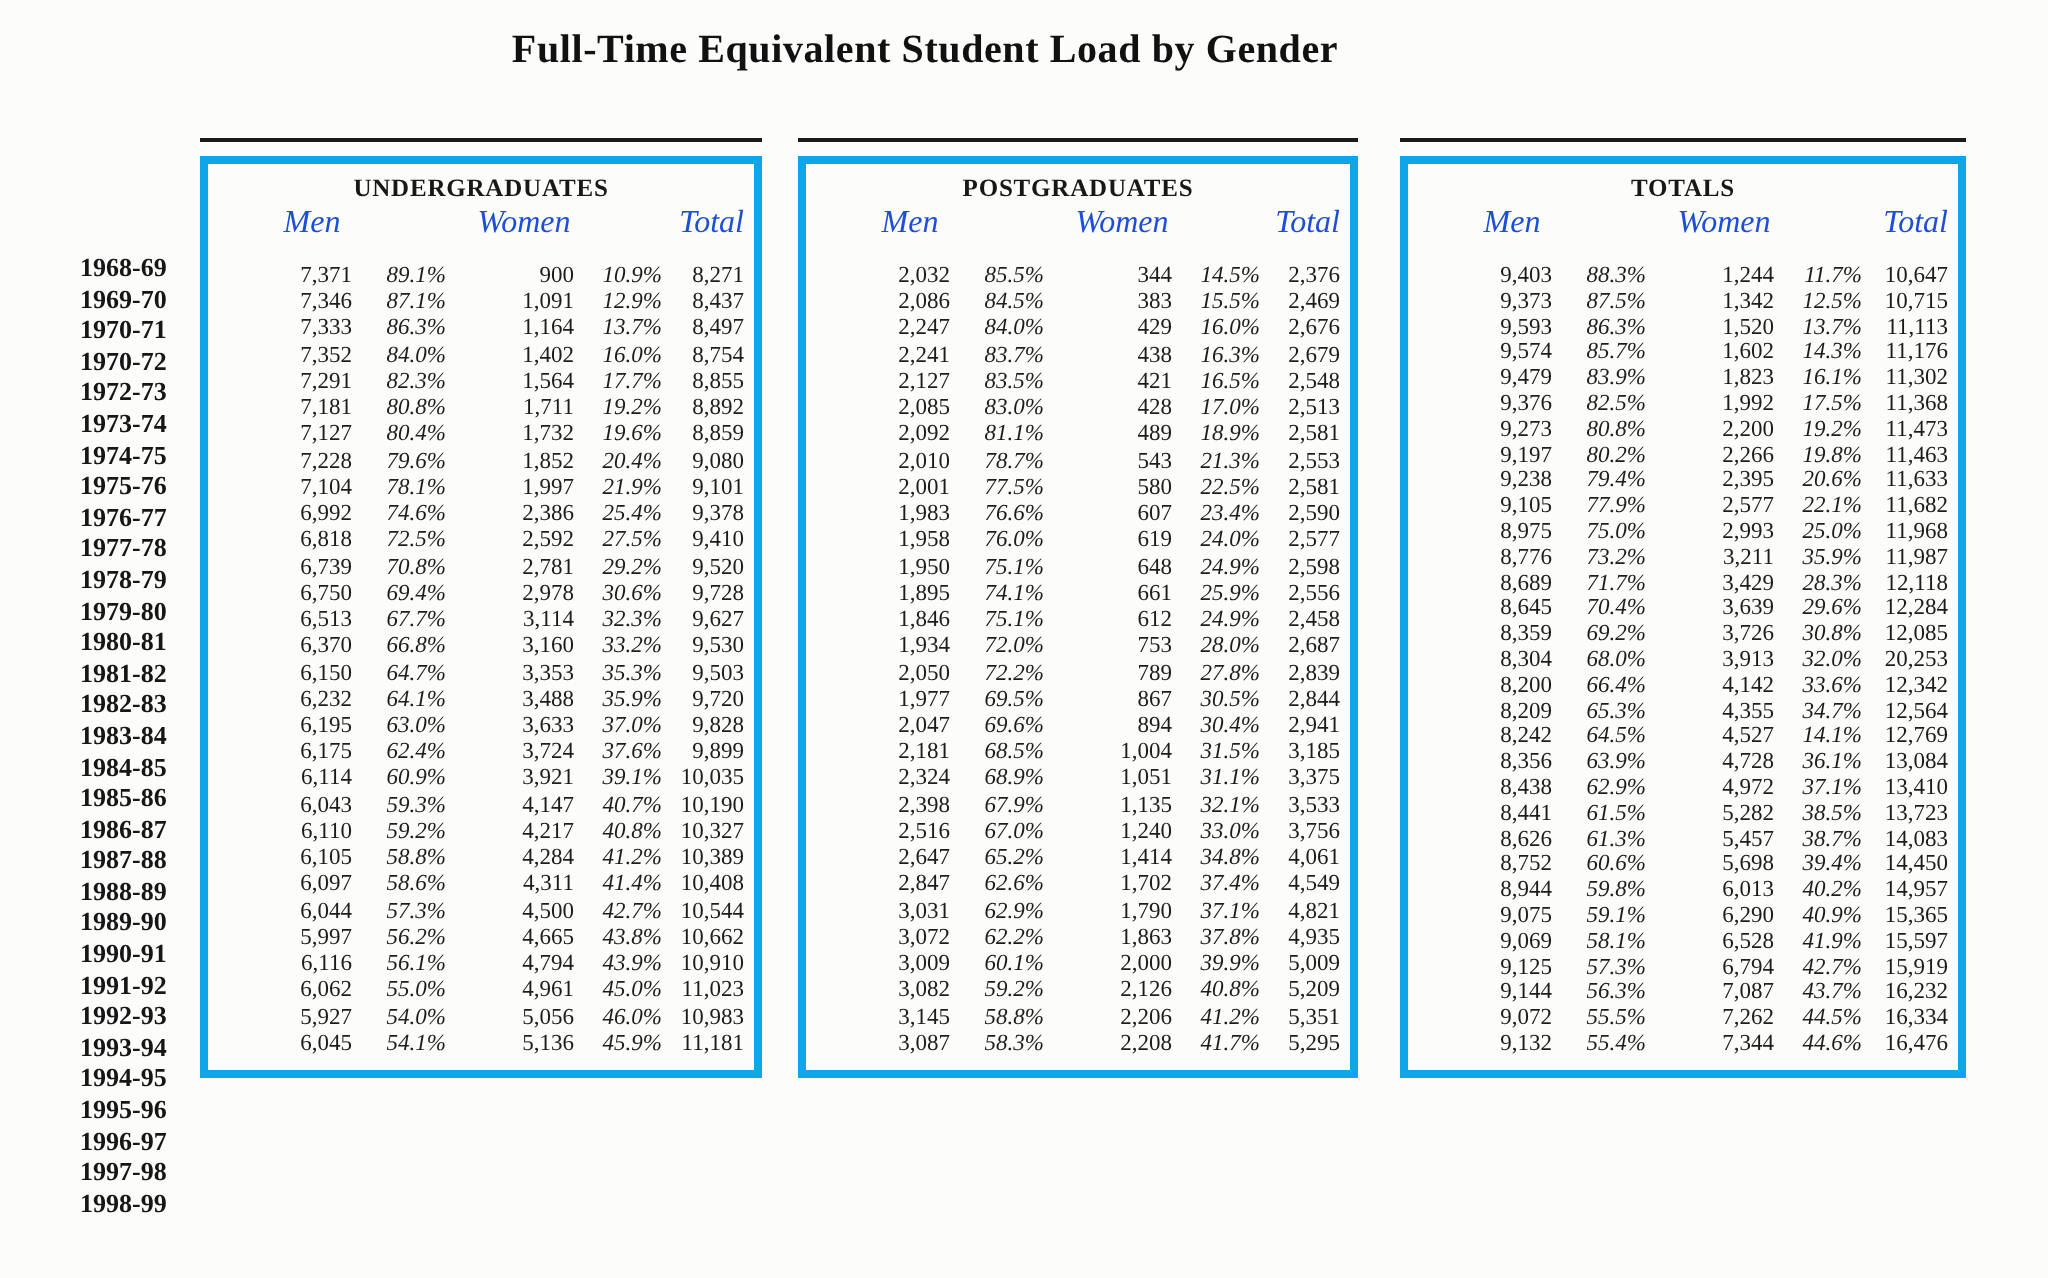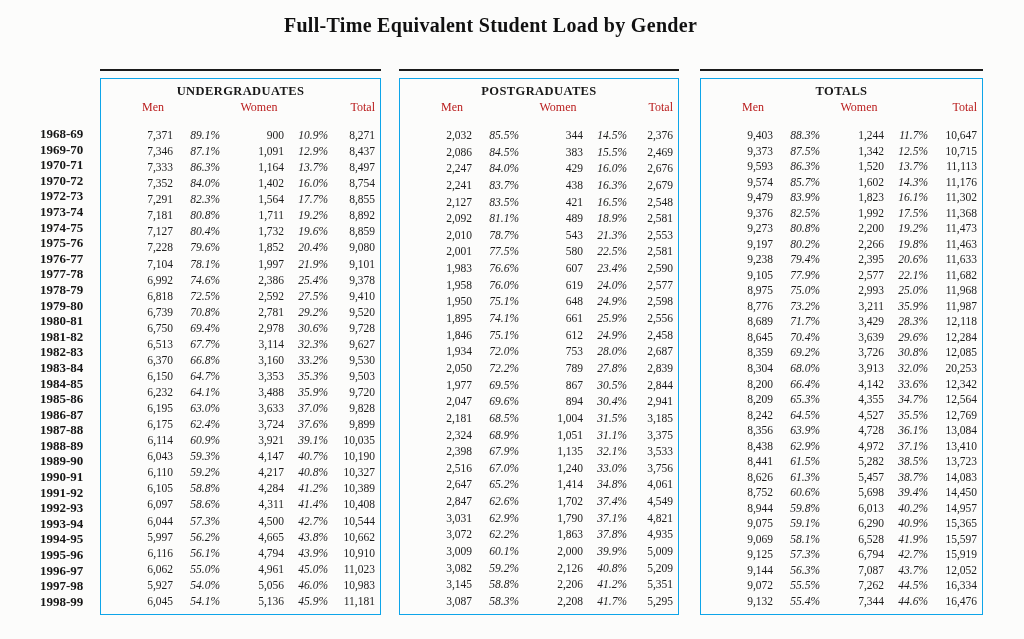--- a/index.html
+++ b/index.html
@@ -3,43 +3,43 @@
 <meta charset="utf-8">
 <style>
   html,body{margin:0;padding:0;}
   body{
     width:1024px;height:639px;overflow:hidden;background:#fcfcfb;
     font-family:"Liberation Serif","DejaVu Serif",serif;color:#151515;
     position:relative;
   }
   .title{
     position:absolute;top:14px;left:0;width:925px;text-align:center;
-    font-size:20px;font-weight:bold;letter-spacing:.3px;color:#111;margin-left:28px;
+    font-size:20px;font-weight:bold;letter-spacing:.3px;color:#111;
   }
   
   .panel-rule{position:absolute;top:69px;height:2px;background:#1b1b1b;}
   #rule-ug{left:100px;width:281px;}
   #rule-pg{left:399px;width:280px;}
   #rule-tot{left:700px;width:283px;}
 
   .panel{
-    position:absolute;top:78px;height:537px;
-    border:1px solid #0ea5e9;background:transparent;box-sizing:border-box;
+    position:absolute;top:78px;height:461px;
+    border:4px solid #0ea5e9;background:transparent;box-sizing:border-box;
   }
   #panel-ug{left:100px;width:281px;}
   #panel-pg{left:399px;width:280px;}
   #panel-tot{left:700px;width:283px;}
 
   .sec-label{
     margin-top:5px;text-align:center;font-size:12.5px;font-weight:bold;
     letter-spacing:.4px;color:#181818;
   }
   .sub-heads{
     position:relative;height:15px;margin-top:1px;
-    font-size:12px;color:#b91c1c;
+    font-style:italic;font-size:16px;color:#1d4ed8;
   }
   .sub-men{position:absolute;left:0;width:104px;text-align:center;}
   .sub-women{position:absolute;left:104px;width:108px;text-align:center;}
   .sub-total{position:absolute;right:5px;text-align:right;}
 
   .rows{
     position:absolute;left:0;right:0;top:50px;bottom:7px;
     display:flex;flex-direction:column;justify-content:space-between;margin-left:12px;
   }
   .row{
@@ -356,20 +356,27 @@
         <span class="cell">2,679</span>
       </div>
       <div class="row">
         <span class="cell">2,127</span>
         <span class="cell pct">83.5%</span>
         <span class="cell">421</span>
         <span class="cell pct">16.5%</span>
         <span class="cell">2,548</span>
       </div>
       <div class="row">
+        <span class="cell">2,085</span>
+        <span class="cell pct">83.0%</span>
+        <span class="cell">428</span>
+        <span class="cell pct">17.0%</span>
+        <span class="cell">2,513</span>
+      </div>
+      <div class="row">
         <span class="cell">2,092</span>
         <span class="cell pct">81.1%</span>
         <span class="cell">489</span>
         <span class="cell pct">18.9%</span>
         <span class="cell">2,581</span>
       </div>
       <div class="row">
         <span class="cell">2,010</span>
         <span class="cell pct">78.7%</span>
         <span class="cell">543</span>
@@ -664,21 +671,21 @@
         <span class="cell">8,209</span>
         <span class="cell pct">65.3%</span>
         <span class="cell">4,355</span>
         <span class="cell pct">34.7%</span>
         <span class="cell">12,564</span>
       </div>
       <div class="row">
         <span class="cell">8,242</span>
         <span class="cell pct">64.5%</span>
         <span class="cell">4,527</span>
-        <span class="cell pct">35.5%</span>
+        <span class="cell pct">14.1%</span>
         <span class="cell">12,769</span>
       </div>
       <div class="row">
         <span class="cell">8,356</span>
         <span class="cell pct">63.9%</span>
         <span class="cell">4,728</span>
         <span class="cell pct">36.1%</span>
         <span class="cell">13,084</span>
       </div>
       <div class="row">
@@ -735,21 +742,21 @@
         <span class="cell pct">57.3%</span>
         <span class="cell">6,794</span>
         <span class="cell pct">42.7%</span>
         <span class="cell">15,919</span>
       </div>
       <div class="row">
         <span class="cell">9,144</span>
         <span class="cell pct">56.3%</span>
         <span class="cell">7,087</span>
         <span class="cell pct">43.7%</span>
-        <span class="cell">12,052</span>
+        <span class="cell">16,232</span>
       </div>
       <div class="row">
         <span class="cell">9,072</span>
         <span class="cell pct">55.5%</span>
         <span class="cell">7,262</span>
         <span class="cell pct">44.5%</span>
         <span class="cell">16,334</span>
       </div>
       <div class="row">
         <span class="cell">9,132</span>

